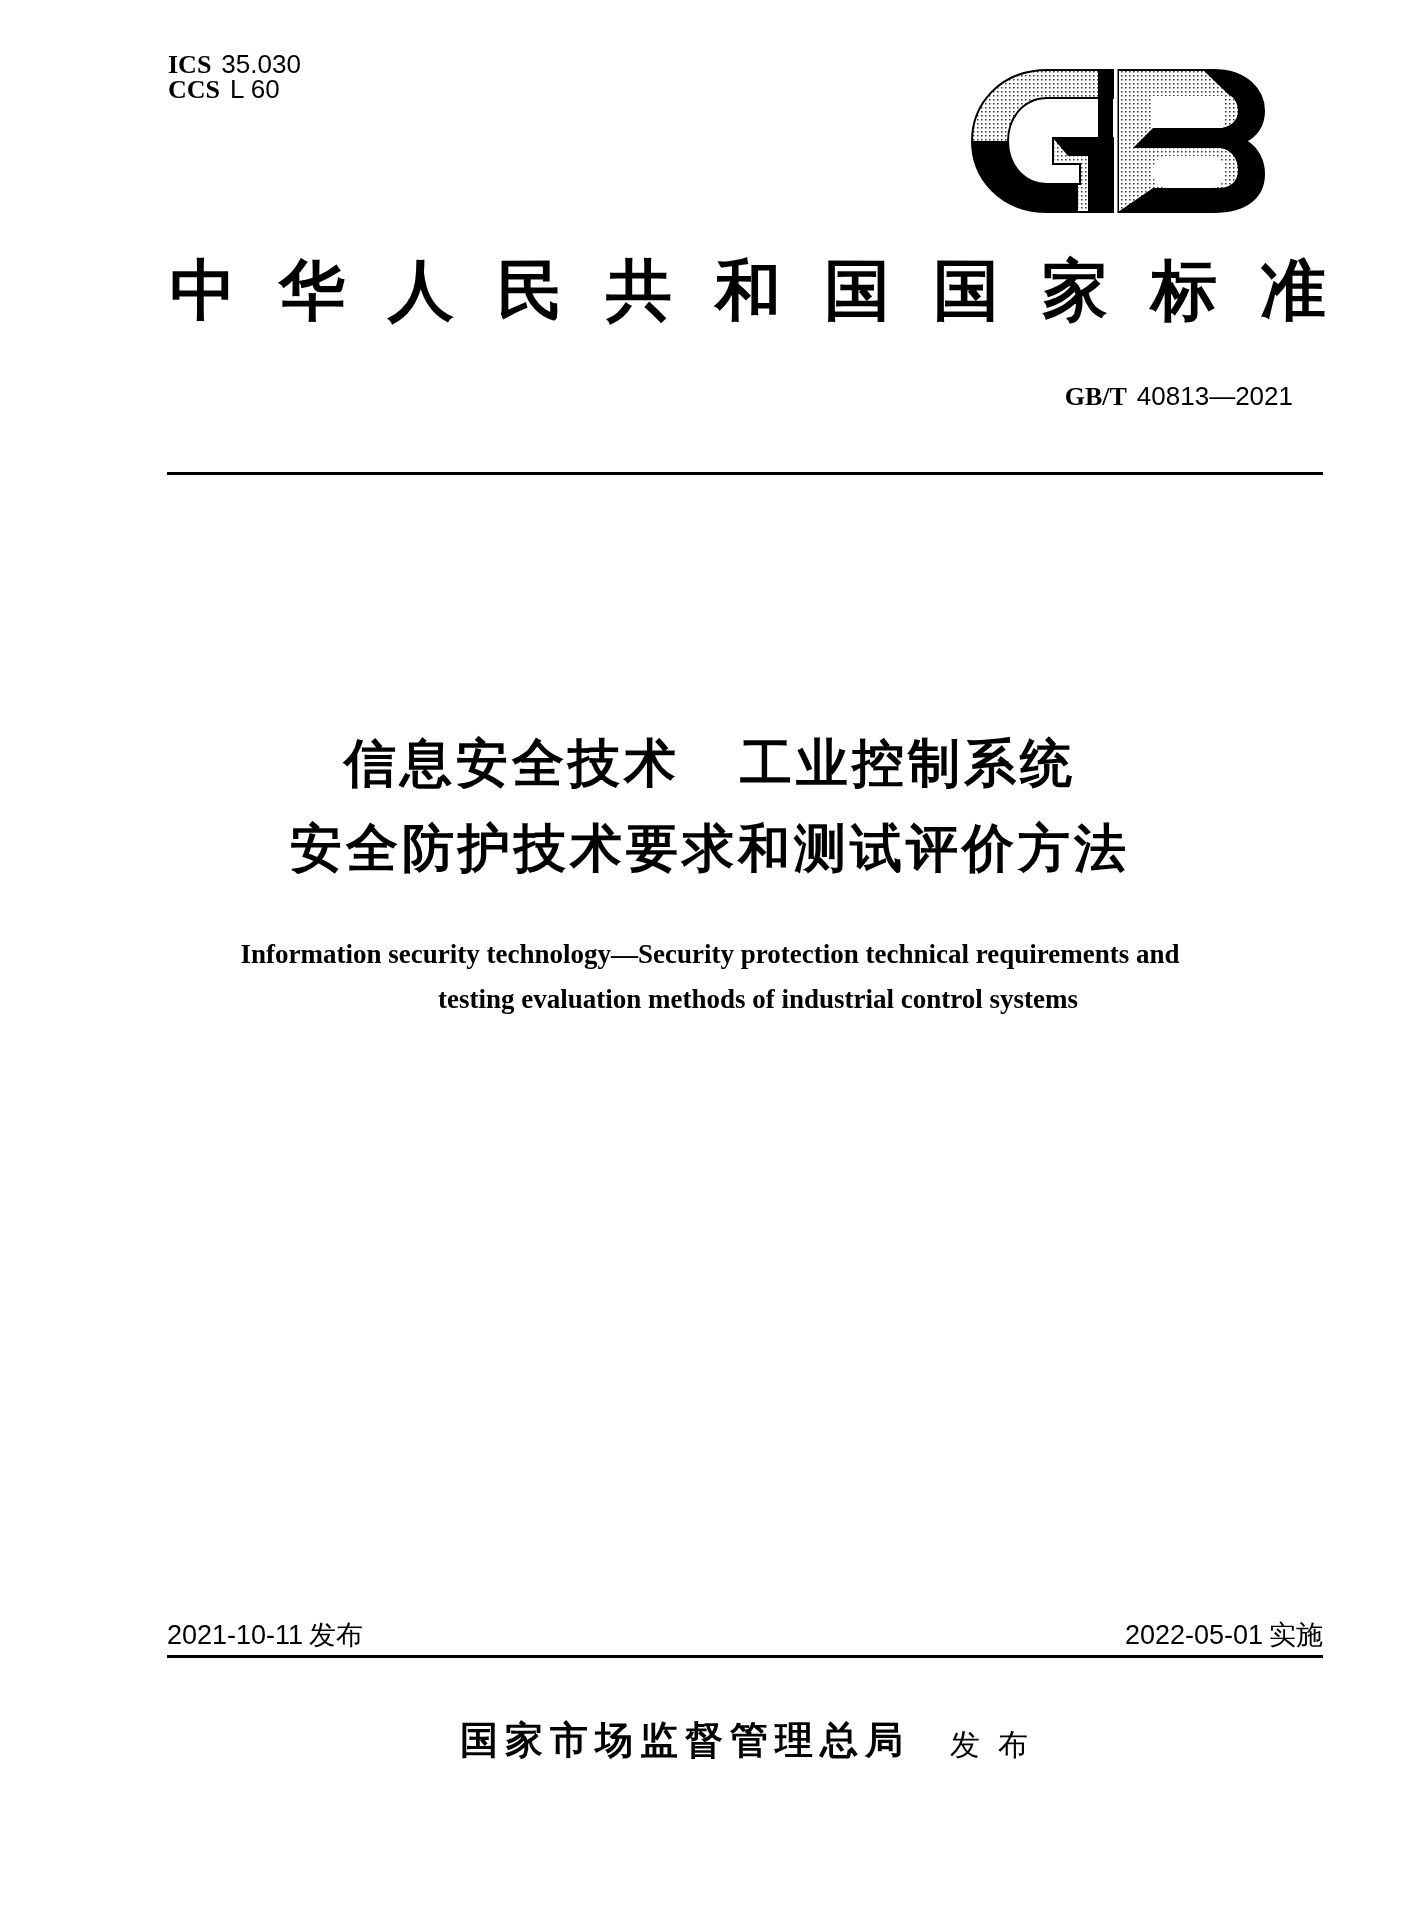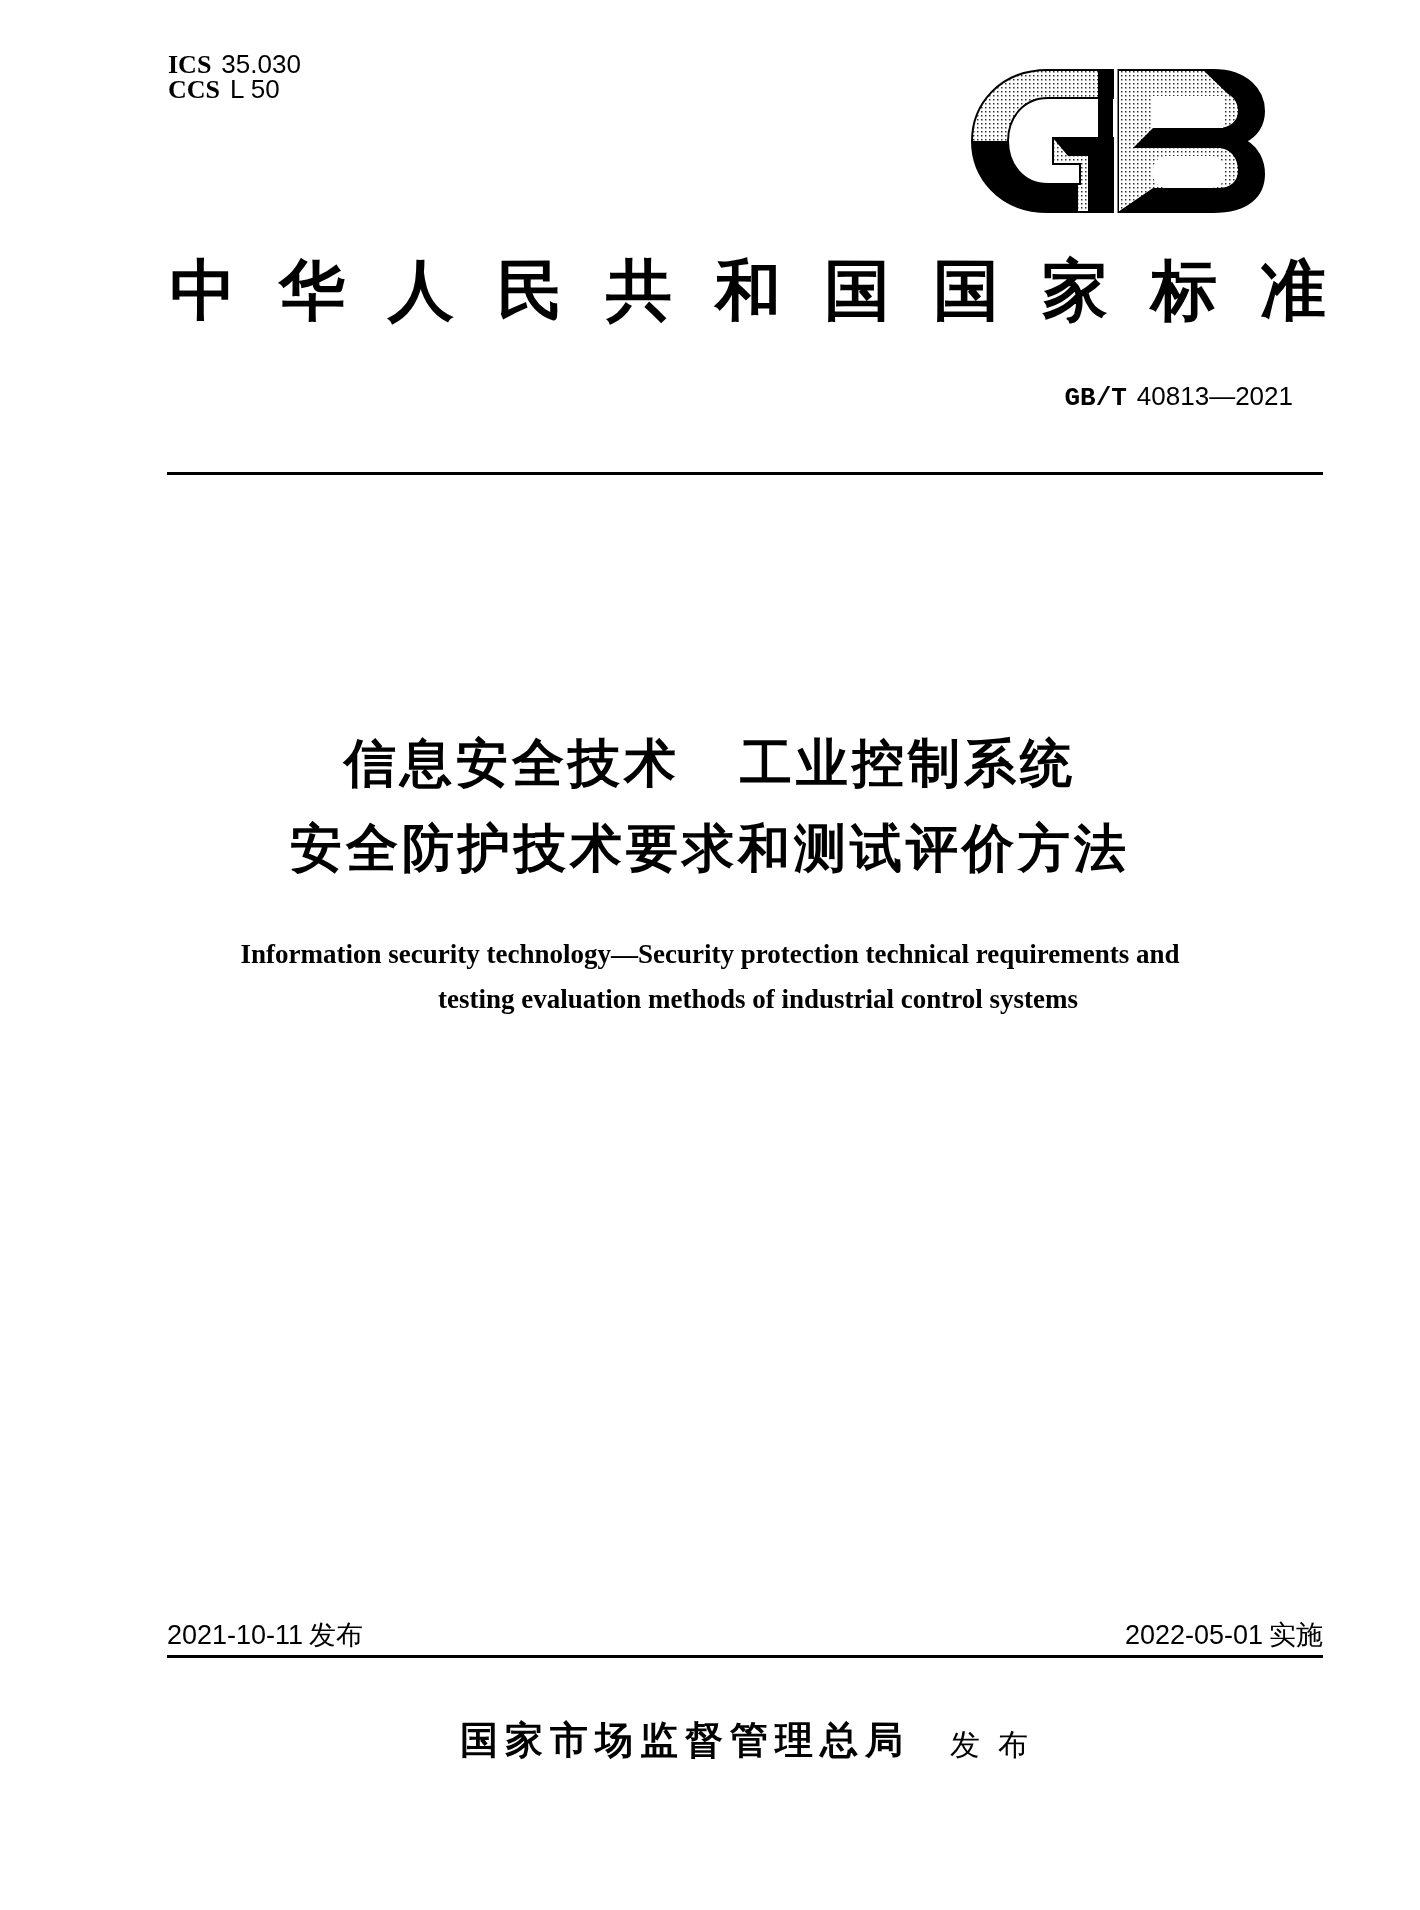--- a/index.html
+++ b/index.html
@@ -5,21 +5,21 @@
   html, body { margin: 0; padding: 0; background: #ffffff; }
   body { width: 1420px; height: 1910px; position: relative; overflow: hidden; color: #000; }
   .abs { position: absolute; }
   .code-line { font-family: "Liberation Serif", serif; font-size: 26px; line-height: 25px; }
   .code-line .lbl { font-weight: bold; }
   .code-line .val { font-family: "Liberation Sans", sans-serif; margin-left: 10px; }
   #gb-logo { left: 968px; top: 66px; width: 300px; height: 150px; }
   #national-title { left: 163px; top: 250px; width: 1170px; font-family: "DejaVu Serif", serif; font-weight: bold; font-size: 66px; line-height: 80px; display: flex; justify-content: space-between; }
   #national-title span { display: inline-block; width: 80px; text-align: center; }
   #std-number { right: 127px; top: 380px; font-size: 26px; line-height: 32px; }
-  #std-number .prefix { font-family: Liberation Mono, monospace; font-weight: bold; }
+  #std-number .prefix { font-family: Liberation Serif, serif; font-weight: bold; }
   #std-number .num { font-family: "Liberation Sans", sans-serif; margin-left: 10px; margin-top: 36px; }
   .rule { background: #000; }
   #rule-top { left: 167px; top: 472px; width: 1156px; height: 3px; }
   #rule-bottom { left: 167px; top: 1655px; width: 1156px; height: 3px; }
   .cn-title { left: 0; width: 1420px; text-align: center; font-family: "DejaVu Sans", sans-serif; font-weight: bold; font-size: 52px; line-height: 62px; letter-spacing: 4px; }
   #cn-title-1 { top: 732px; }
   #cn-title-1 .gap { display: inline-block; width: 60px; }
   #cn-title-2 { top: 817px; }
   .en-title { left: 0; width: 1420px; text-align: center; font-family: "Liberation Serif", serif; font-weight: bold; font-size: 27px; line-height: 34px; }
   #en-title-1 { top: 937px; }
@@ -31,21 +31,21 @@
   #publishers { left: 460px; top: 1702px; font-family: "DejaVu Serif", serif; font-weight: bold; font-size: 38px; line-height: 44px; letter-spacing: 7px; margin-top: 16px; }
   #publish-word { left: 950px; top: 1727px; font-family: "DejaVu Serif", serif; font-size: 30px; line-height: 36px; letter-spacing: 18px; }
 </style>
 </head>
 <body>
 
 <div class="abs code-line" style="left:168px; top:52px;">
   <span class="lbl">ICS</span><span class="val">35.030</span>
 </div>
 <div class="abs code-line" style="left:168px; top:77px;">
-  <span class="lbl">CCS</span><span class="val">L 50</span>
+  <span class="lbl">CCS</span><span class="val">L 60</span>
 </div>
 
 <div id="gb-logo" class="abs">
   <svg width="300" height="150" viewBox="0 0 300 150">
     <defs>
       <pattern id="dots" width="4" height="4" patternUnits="userSpaceOnUse">
         <rect width="4" height="4" fill="#fff"></rect>
         <rect x="1" y="1" width="1.5" height="1.5" fill="#333"></rect>
       </pattern>
     </defs>

